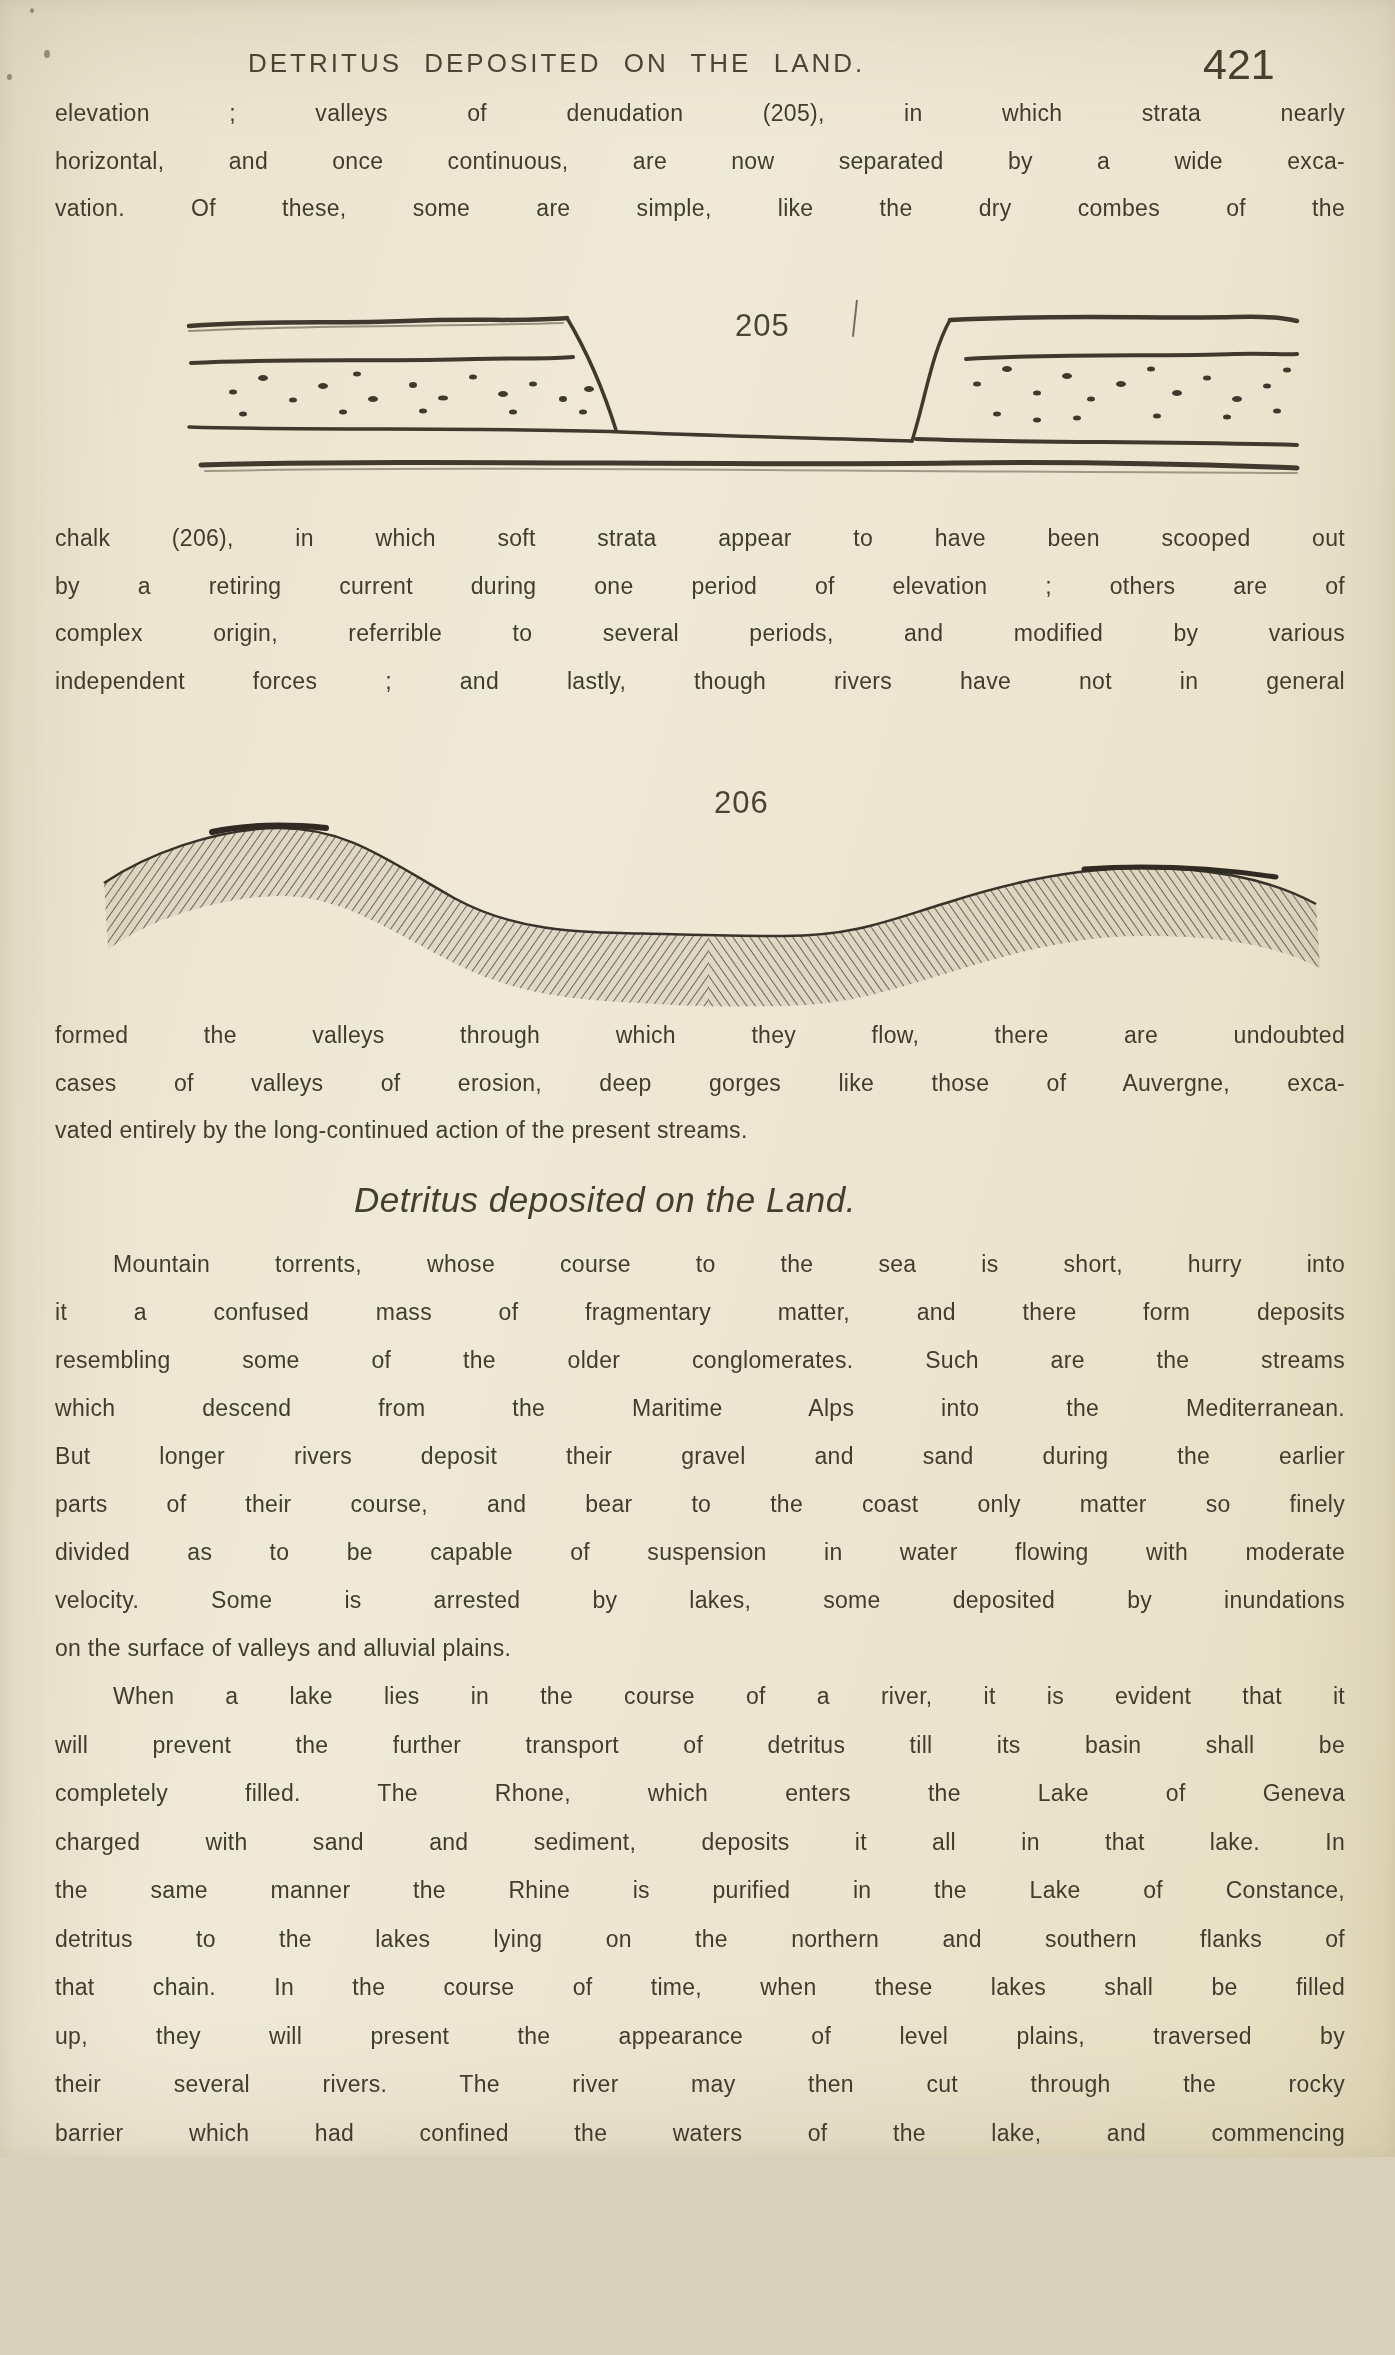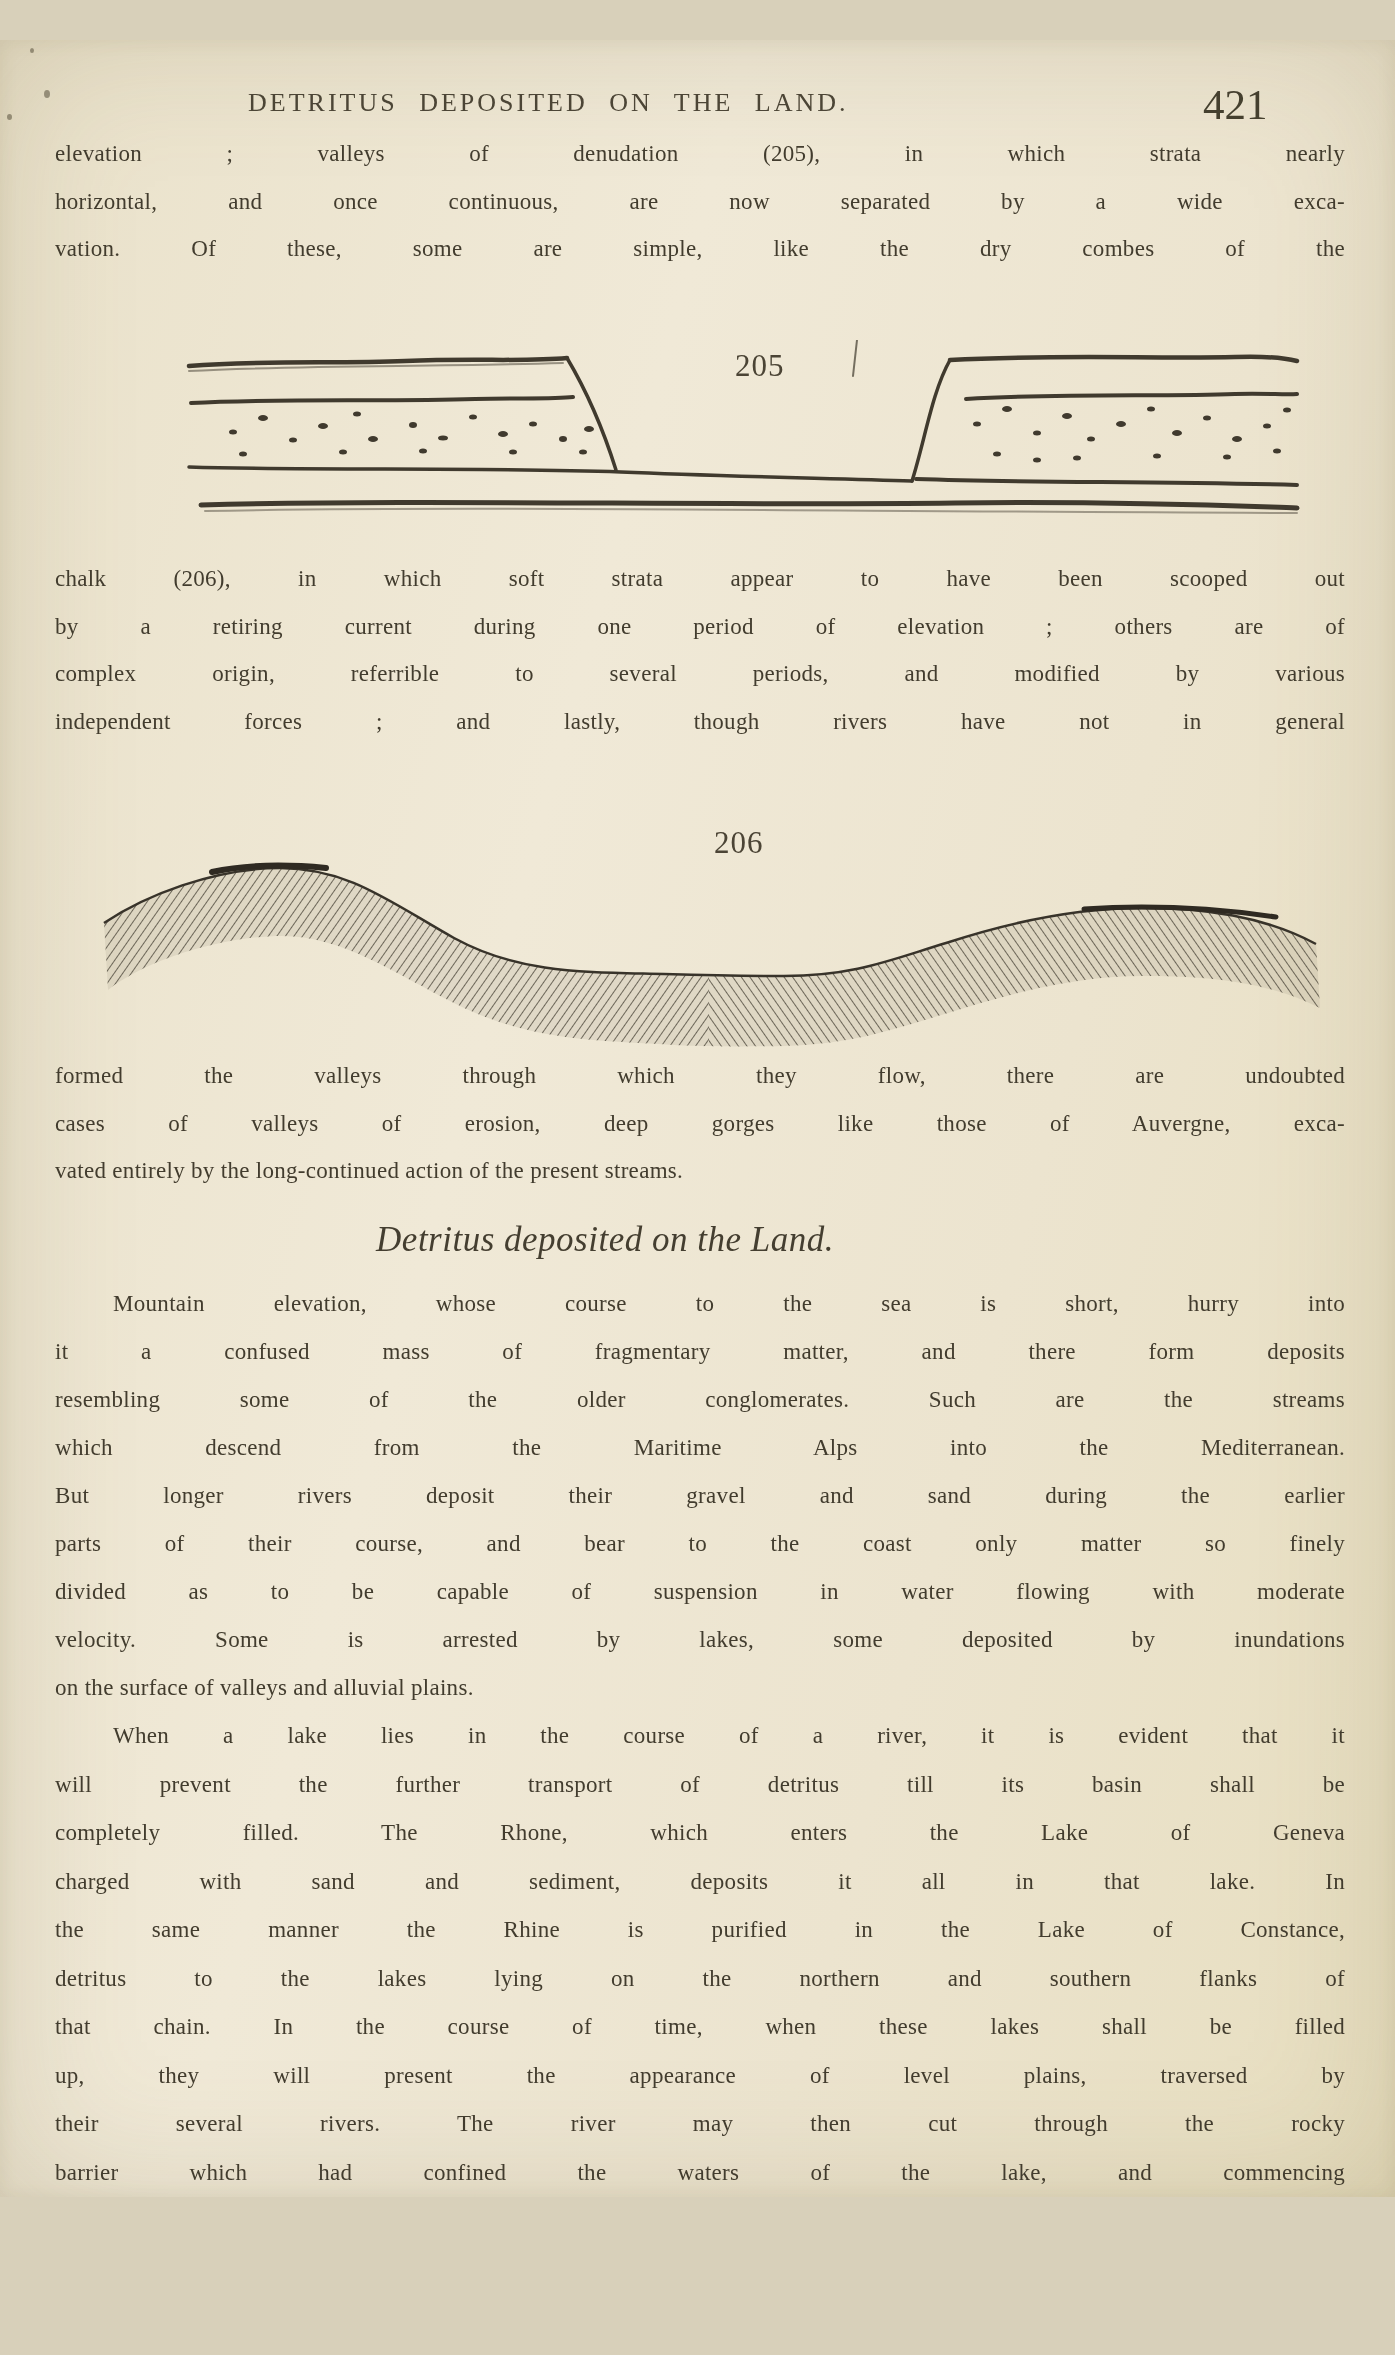--- a/index.html
+++ b/index.html
@@ -1,22 +1,21 @@
 <!DOCTYPE html>
 <html><head>
 <meta charset="utf-8">
 <style>
   html,body { margin:0; padding:0; background:#d8d0ba; }
   .page {
     position:relative; width:1395px; height:2157px; overflow:hidden;
     background: linear-gradient(105deg, #eae2cb 0%, #f0e9d7 38%, #ece4cf 68%, #e7debf 100%);
     box-shadow: inset 0 0 140px rgba(120,103,66,0.20), inset 0 0 18px rgba(120,103,66,0.12);
-    font-family: Liberation Serif, serif;
+    font-family: Liberation Sans, sans-serif;
     color:#423c2e;
-    margin-top:40px;
   }
   
   .running-head-title {
     position:absolute; top:48px; left:248px;
     font-size:26px; letter-spacing:3px; word-spacing:12px; color:#4c4536;
   }
   .page-number {
     position:absolute; top:40px; left:1203px;
     font-size:43px; color:#45402f;
   }
@@ -182,21 +181,21 @@
 
   <div class="para p3 no-stretch-last">
       <div class="line">formed the valleys through which they flow, there are undoubted</div>
       <div class="line">cases of valleys of erosion, deep gorges like those of Auvergne, exca-</div>
       <div class="line">vated entirely by the long-continued action of the present streams.</div>
     </div>
 
   <div class="section-heading">Detritus deposited on the Land.</div>
 
   <div class="para p4 indent-first no-stretch-last">
-      <div class="line">Mountain elevation, whose course to the sea is short, hurry into</div>
+      <div class="line">Mountain torrents, whose course to the sea is short, hurry into</div>
       <div class="line">it a confused mass of fragmentary matter, and there form deposits</div>
       <div class="line">resembling some of the older conglomerates. Such are the streams</div>
       <div class="line">which descend from the Maritime Alps into the Mediterranean.</div>
       <div class="line">But longer rivers deposit their gravel and sand during the earlier</div>
       <div class="line">parts of their course, and bear to the coast only matter so finely</div>
       <div class="line">divided as to be capable of suspension in water flowing with moderate</div>
       <div class="line">velocity. Some is arrested by lakes, some deposited by inundations</div>
       <div class="line">on the surface of valleys and alluvial plains.</div>
     </div>
 

